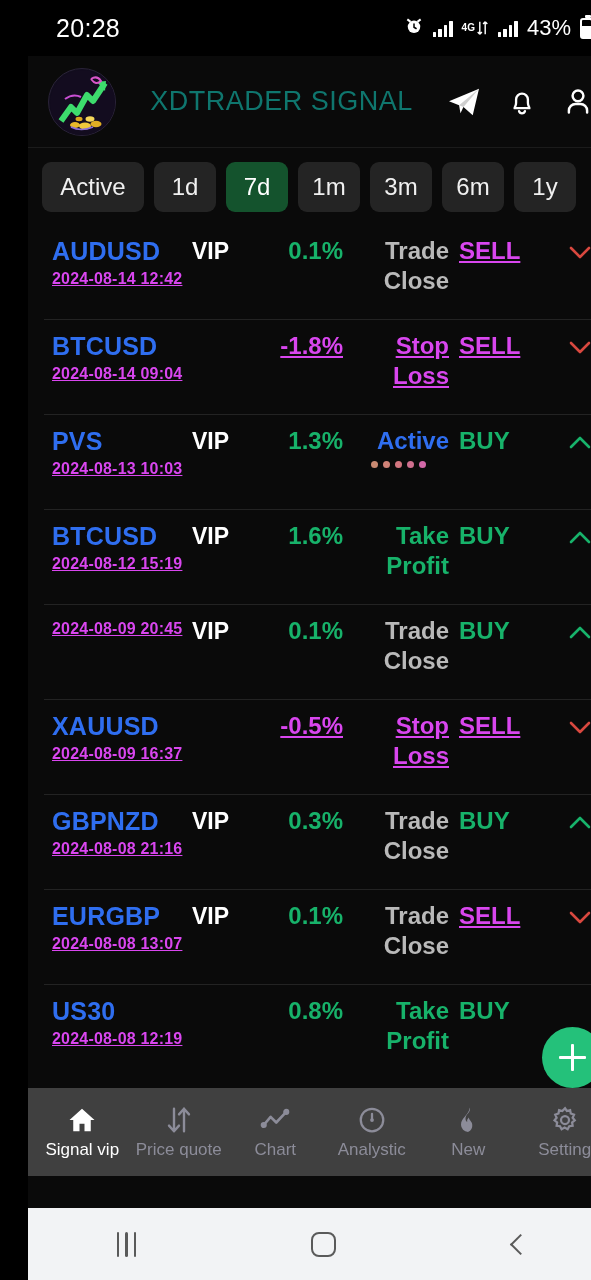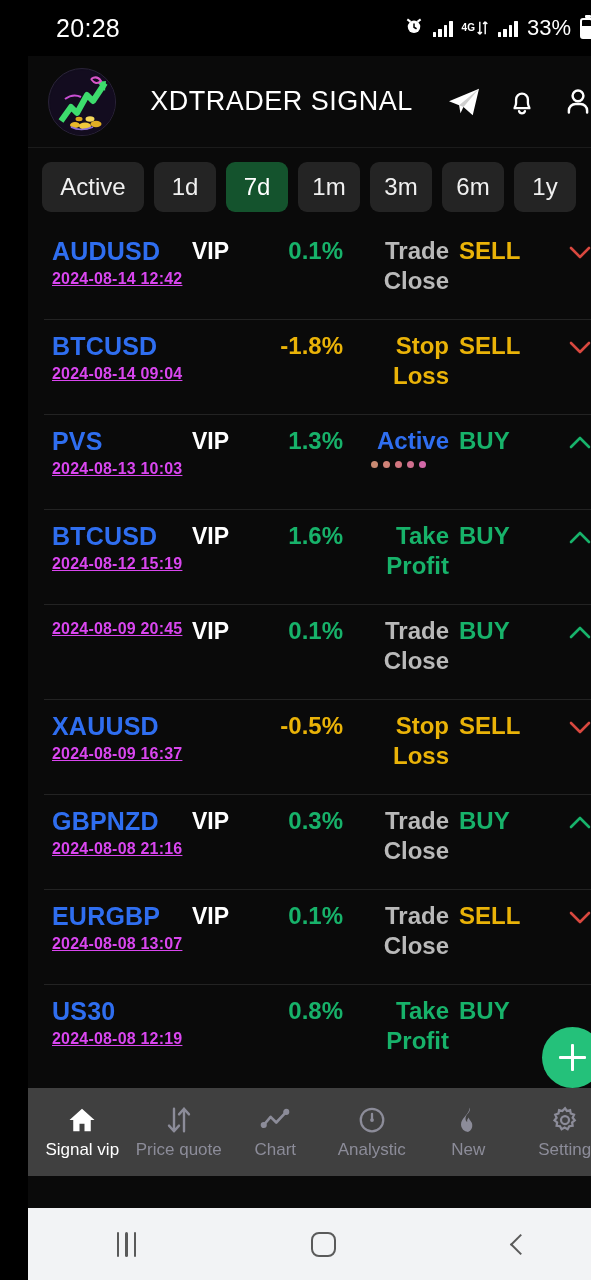--- a/index.html
+++ b/index.html
@@ -38,21 +38,21 @@
   
   .header {
     height:92px; background:#0a0a0a; display:flex; align-items:center;
     padding:0 22px 0 20px; border-bottom:1px solid #1b1b1b;
   }
   .logo {
     width:68px; height:68px; border-radius:50%; overflow:hidden; flex:0 0 auto;
     background:#120d1e; position:relative; border:1px solid #2a2338;
   }
   .app-title {
-    flex:1; text-align:center; color:#ffffff; font-size:27px; letter-spacing:0.5px;
+    flex:1; text-align:center; color:#0f766e; font-size:27px; letter-spacing:0.5px;
     padding-left:0;
   }
   .header-icons { display:flex; align-items:center; gap:26px; padding-right:4px; }
   .header-icons svg { display:block; }
 
   
   .filters {
     display:flex; align-items:center; gap:10px; padding:14px 12px 12px 14px;
     background:#0a0a0a;
   }
@@ -95,21 +95,21 @@
     flex:1 1 auto; font-size:24px; font-weight:bold; line-height:30px;
     text-align:right; padding-left:2px;
   }
   .c-side {
     width:108px; flex:0 0 auto; font-size:24px; font-weight:bold;
     line-height:30px; text-align:left; padding-left:10px;
   }
   .c-chev { width:46px; flex:0 0 auto; display:flex; justify-content:center;
     padding-top:6px; }
   .green { color:#17b26a; }
-  .red { color:#eab308; }
+  .red { color:#d946ef;text-decoration:underline; }
   .grey { color:#b9b9b9; }
   .blue { color:#2f6ef0; }
 
   .dots { display:flex; gap:5px; justify-content:center; margin-top:5px; }
   .dots i { width:7px; height:7px; border-radius:50%; display:block; }
 
   
   .fab {
     position:absolute; right:16px; bottom:192px; width:61px; height:61px;
     border-radius:50%; background:#24c17a; display:flex; align-items:center;
@@ -177,21 +177,21 @@
           <path d="M4 3v14M4 17l-2.3-2.6M4 17l2.3-2.6"></path>
           <path d="M10 17V3M10 3l-2.3 2.6M10 3l2.3 2.6"></path>
         </svg>
       </span>
       <span class="bars">
           <i></i>
           <i></i>
           <i></i>
           <i></i>
         </span>
-      <span class="txt">33%</span>
+      <span class="txt">43%</span>
       <span class="battery"></span>
     </div>
   </div>
 
   <div class="header">
     <div class="logo">
       <svg width="68" height="68" viewBox="0 0 68 68">
         <circle cx="34" cy="34" r="33" fill="#130c1f"></circle>
         <path d="M12 52 L22 38 L28 44 L38 26 L44 32 L56 14" stroke="#3ddc6d" stroke-width="6" fill="none" stroke-linejoin="round"></path>
         <path d="M48 13 L57 12 L56 22 Z" fill="#3ddc6d"></path>

